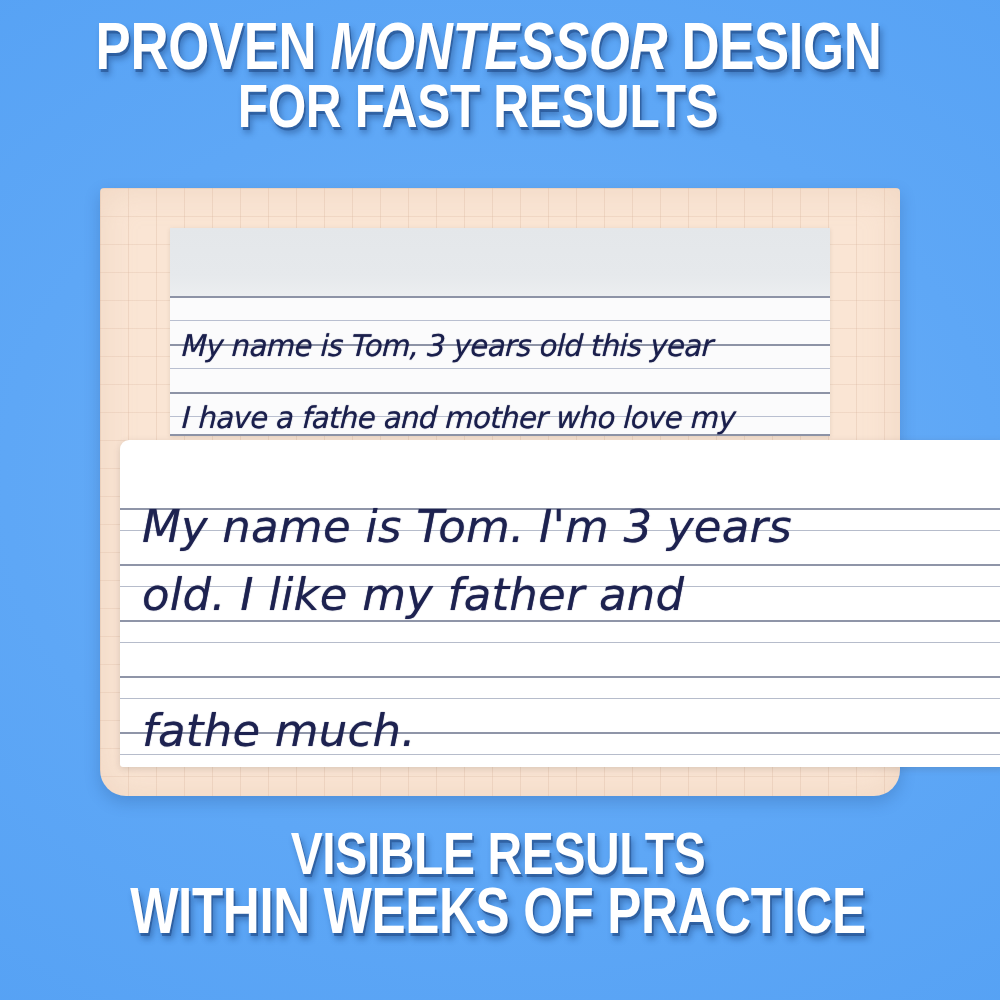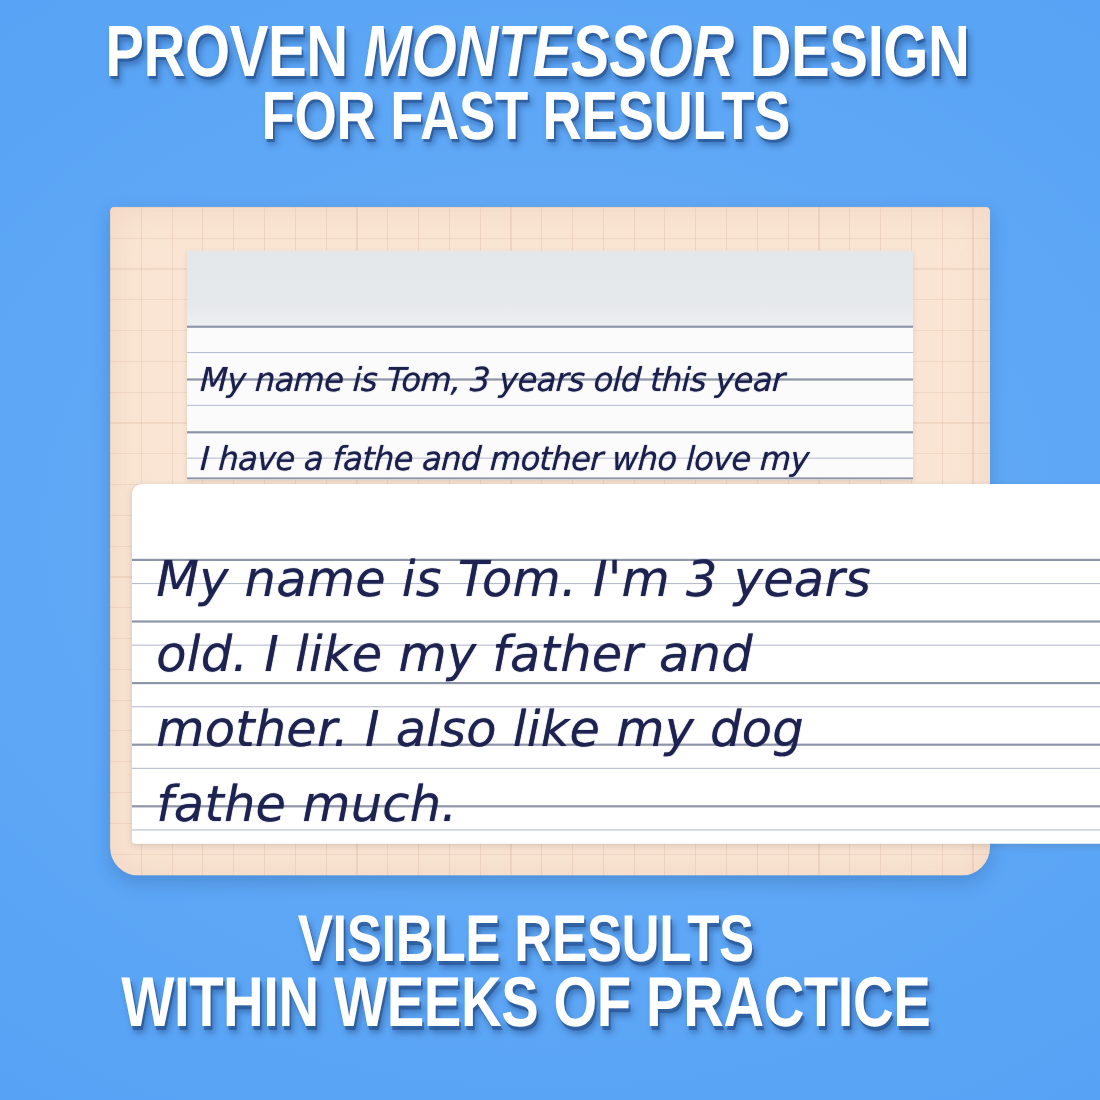--- a/index.html
+++ b/index.html
@@ -53,20 +53,21 @@
   #headline-top {
     top: 16px;
     font-size: 66px;
   }
   #headline-top .ln-1 { font-size: 66px; }
   #headline-top .ln-2 { font-size: 62px; }
 
   #headline-bottom {
     top: 826px;
     font-size: 62px;
+    padding-left: 20px;
   }
   #headline-bottom .ln-1 { font-size: 60px; }
   #headline-bottom .ln-2 { font-size: 64px; }
 
   
   #board {
     position: absolute;
     left: 100px;
     top: 188px;
     width: 800px;
@@ -220,21 +221,20 @@
       <div class="rule light" style="top: 146px;"></div>
       <div class="rule" style="top: 180px;"></div>
       <div class="rule light" style="top: 202px;"></div>
       <div class="rule" style="top: 236px;"></div>
       <div class="rule light" style="top: 258px;"></div>
       <div class="rule" style="top: 292px;"></div>
       <div class="rule light" style="top: 314px;"></div>
 
       <div class="after-line" id="after-line-1">My name is Tom. I'm 3 years</div>
       <div class="after-line" id="after-line-2">old. I like my father and</div>
-      <div class="after-line" id="after-line-3">mother. I also like my dog</div>
       <div class="after-line" id="after-line-4">fathe much.</div>
     </div>
 
   </div>
 
   <div id="headline-bottom" class="headline">
     <span class="ln ln-1">VISIBLE RESULTS</span>
     <span class="ln ln-2">WITHIN WEEKS OF PRACTICE</span>
   </div>
 

